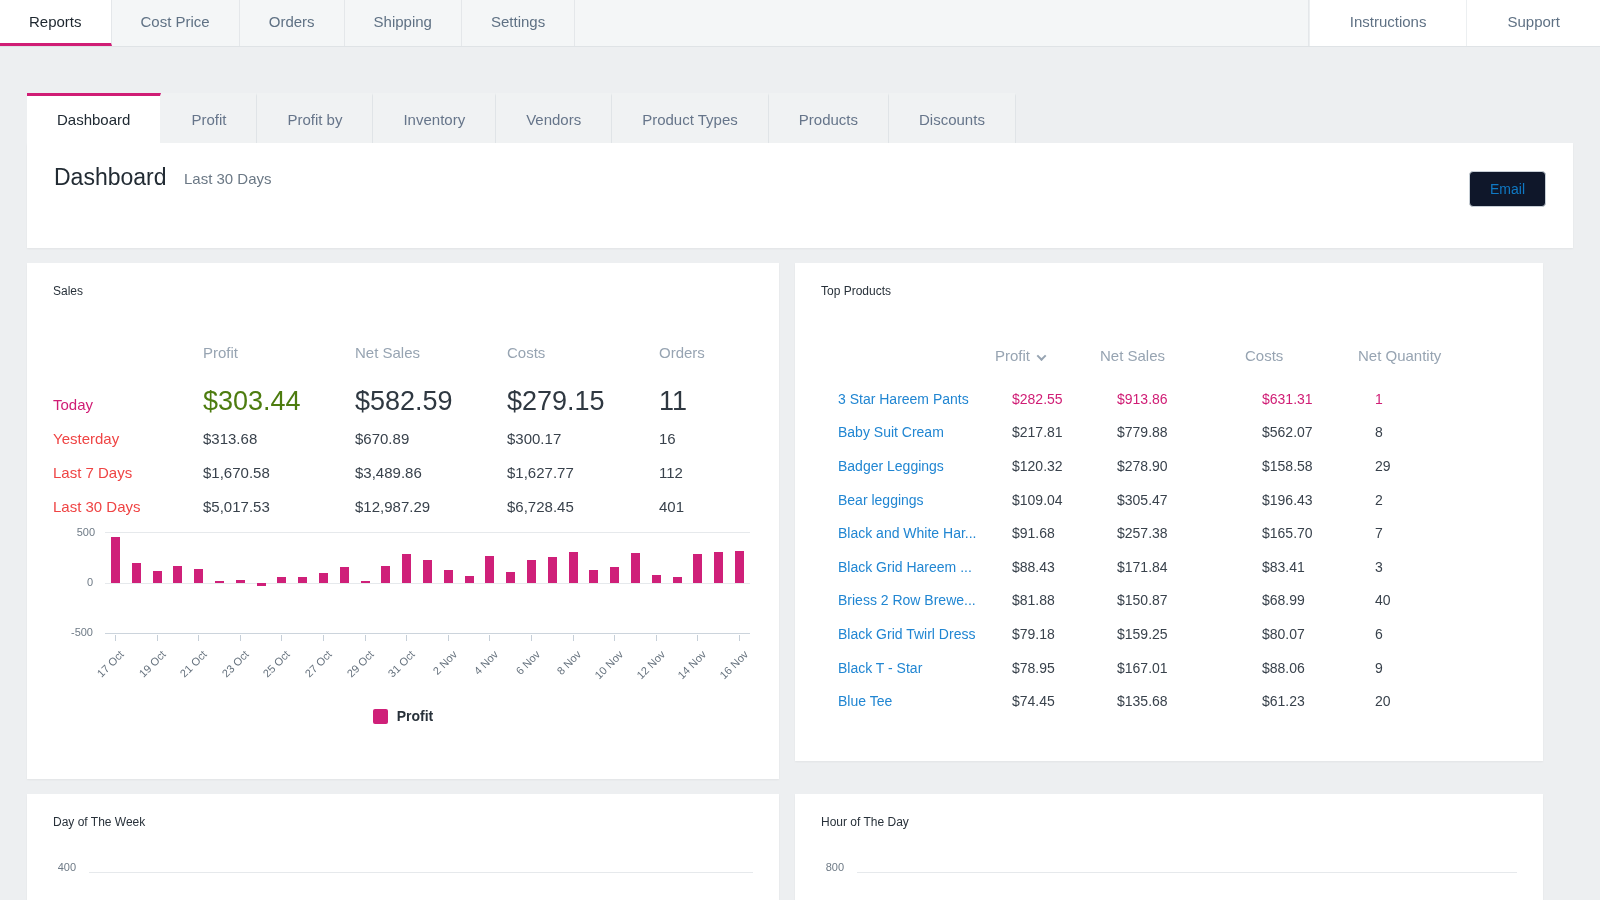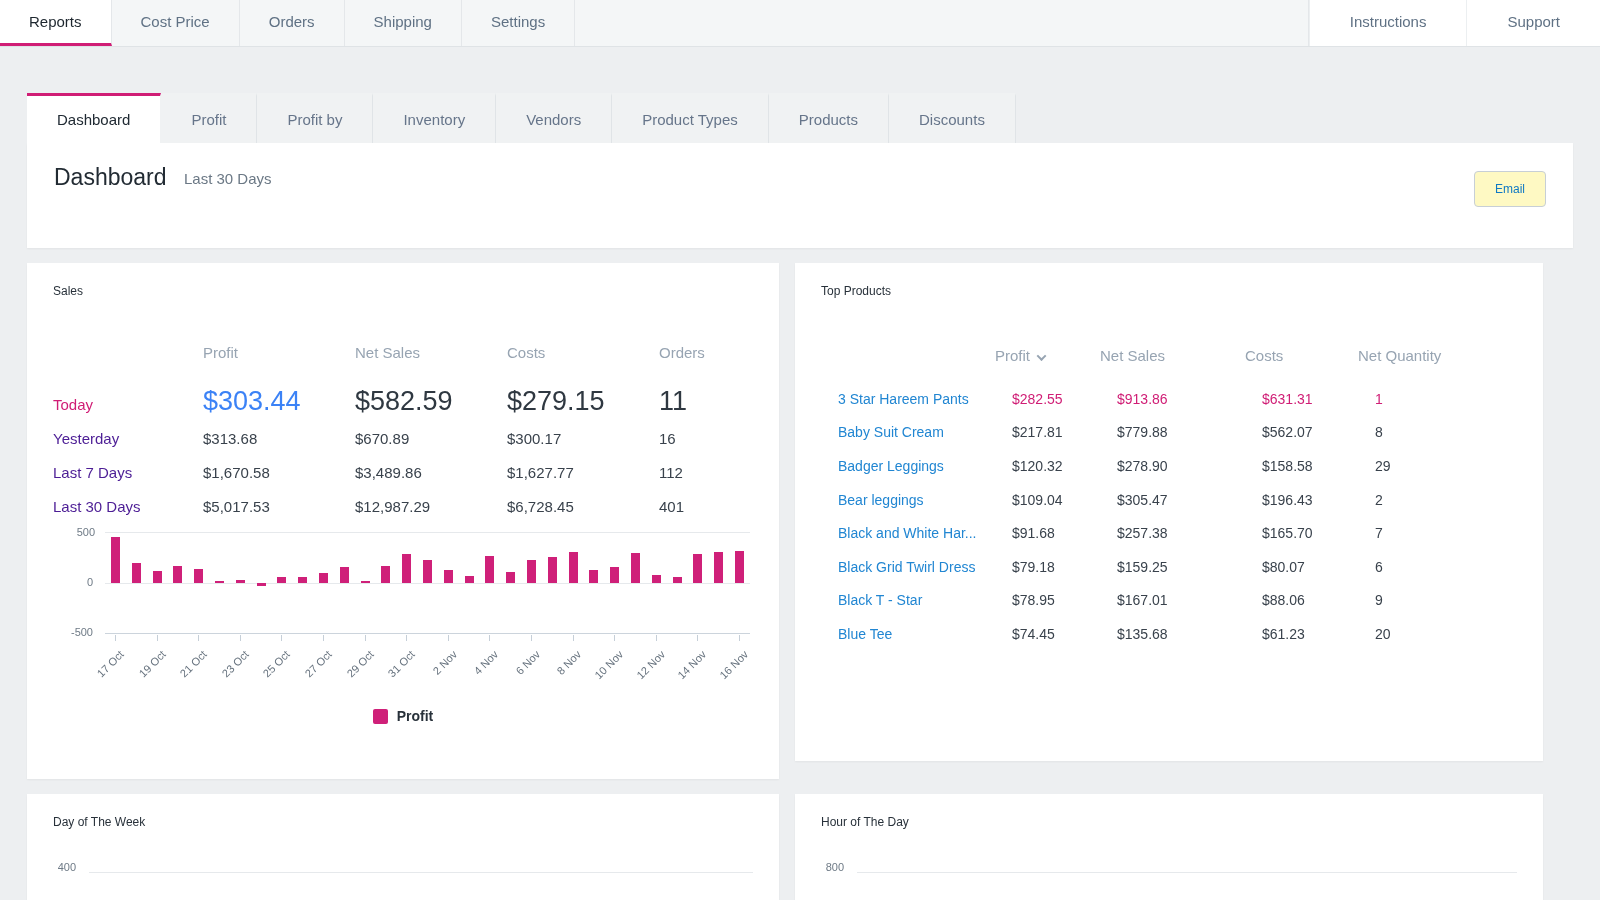--- a/index.html
+++ b/index.html
@@ -21,43 +21,43 @@
   .tab { height:50px; line-height:47px; padding:0 30px; font-size:15px; color:#66758a;
          background:#f0f2f3; border-right:1px solid #e0e4e7; border-top:3px solid transparent; cursor:pointer; }
   .tab.active { background:#ffffff; color:#202a33; border-top:3px solid #d01d75; border-right:1px solid #f0f2f3; }
 
   
   .header-card { position:relative; margin:0 27px; height:105px; background:#ffffff;
                  box-shadow:0 1px 2px rgba(0,0,0,0.05); }
   .page-title { position:absolute; left:27px; top:21px; font-size:23px; color:#222b33; }
   .page-subtitle { position:absolute; left:157px; top:27px; font-size:15px; color:#6b7885; }
   .email-btn { position:absolute; right:27px; top:28px; height:36px; padding:0 20px;
-               background:#fef9c3; border:1px solid #c7cfd6; border-radius:4px;
-               font-size:12px; color:#0f79c4; font-family:"Liberation Sans",sans-serif; cursor:pointer; }
+               background:#0f172a; border:1px solid #c7cfd6; border-radius:4px;
+               font-size:14px; color:#0f79c4; font-family:"Liberation Sans",sans-serif; cursor:pointer; }
 
   
   .row { display:flex; margin:15px 27px 0 27px; gap:16px; }
   .card { background:#ffffff; box-shadow:0 1px 2px rgba(0,0,0,0.05); }
   .card-title { font-size:12px; color:#28313a; }
   .sales-card  { width:752px; height:516px; padding:21px 26px; }
   .products-card { width:748px; height:498px; padding:21px 26px; }
   .bottom-card { height:250px; padding:21px 26px; }
   .dow-card { width:752px; } .hod-card { width:748px; }
 
   
   .s-table { margin-top:46px; }
   .s-hrow, .s-row { display:flex; align-items:baseline; }
   .s-hrow { height:22px; font-size:15px; color:#97a4b2; }
   .s-c0 { width:150px; } .s-c { width:152px; } .s-c4 { flex:1; }
   .s-row { height:34px; font-size:15px; }
-  .s-row .lbl { color:#4c1d95; } .s-row .val { color:#39424c; }
+  .s-row .lbl { color:#ef4444; } .s-row .val { color:#39424c; }
   .s-row.big { height:44px; margin-top:20px; align-items:baseline; }
   .s-row.big .val { font-size:27px; color:#2f3841; }
   .s-row.big .lbl { color:#d01d75; font-size:15px; }
-  .s-row.big .val.accent { color:#3b82f6; }
+  .s-row.big .val.accent { color:#4d7c0f; }
 
   
   .chart-wrap { position:relative; height:168px; margin-top:0; }
   .plot { position:absolute; left:52px; top:0; width:645px; height:102px;
           border-bottom:1px solid #ccd4dc; }
   .gline { position:absolute; left:0; width:100%; height:1px; background:#e6e9ec; }
   .ylab { position:absolute; width:40px; text-align:right; font-size:11px; color:#6e7a86; }
   .bar { position:absolute; width:9px; background:#cf2079; }
   .xtick { position:absolute; width:1px; height:6px; top:103px; background:#c6cfd8; }
   .xlab { position:absolute; top:116px; font-size:11px; color:#66727e; white-space:nowrap;
@@ -279,20 +279,34 @@
             <div class="p-c4 pval pq">2</div>
           </div>
           <div class="p-row">
             <div class="p-c0 pname">Black and White Har...</div>
             <div class="p-c1 pval">$91.68</div>
             <div class="p-c2 pval">$257.38</div>
             <div class="p-c3 pval">$165.70</div>
             <div class="p-c4 pval pq">7</div>
           </div>
           <div class="p-row">
+            <div class="p-c0 pname">Black Grid Hareem ...</div>
+            <div class="p-c1 pval">$88.43</div>
+            <div class="p-c2 pval">$171.84</div>
+            <div class="p-c3 pval">$83.41</div>
+            <div class="p-c4 pval pq">3</div>
+          </div>
+          <div class="p-row">
+            <div class="p-c0 pname">Briess 2 Row Brewe...</div>
+            <div class="p-c1 pval">$81.88</div>
+            <div class="p-c2 pval">$150.87</div>
+            <div class="p-c3 pval">$68.99</div>
+            <div class="p-c4 pval pq">40</div>
+          </div>
+          <div class="p-row">
             <div class="p-c0 pname">Black Grid Twirl Dress</div>
             <div class="p-c1 pval">$79.18</div>
             <div class="p-c2 pval">$159.25</div>
             <div class="p-c3 pval">$80.07</div>
             <div class="p-c4 pval pq">6</div>
           </div>
           <div class="p-row">
             <div class="p-c0 pname">Black T - Star</div>
             <div class="p-c1 pval">$78.95</div>
             <div class="p-c2 pval">$167.01</div>

